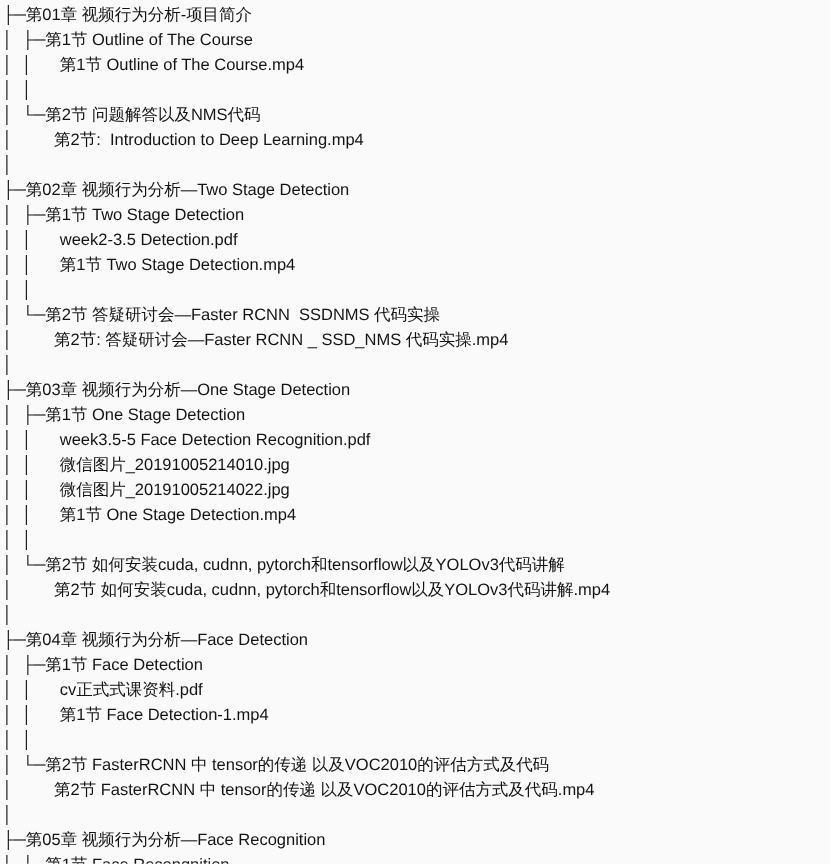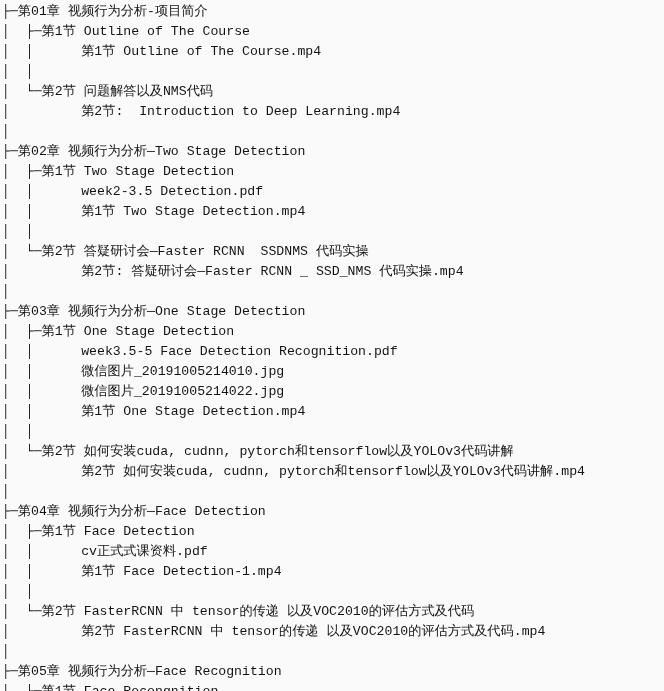--- a/index.html
+++ b/index.html
@@ -10,21 +10,21 @@
     width: 664px;
     height: 691px;
     background: #fafafa;
     overflow: hidden;
   }
   #tree-listing {
     position: relative;
     width: 664px;
     height: 691px;
     background: #fafafa;
-    font-family: Liberation Mono, monospace;
+    font-family: Liberation Sans, sans-serif;
     font-size: 13.2px;
     line-height: 20px;
     color: #141414;
     white-space: pre;
     padding: 2px 0 0 2px;
     box-sizing: border-box;
     letter-spacing: 0px;
     -webkit-font-smoothing: none;
   }
   .tree-line {

